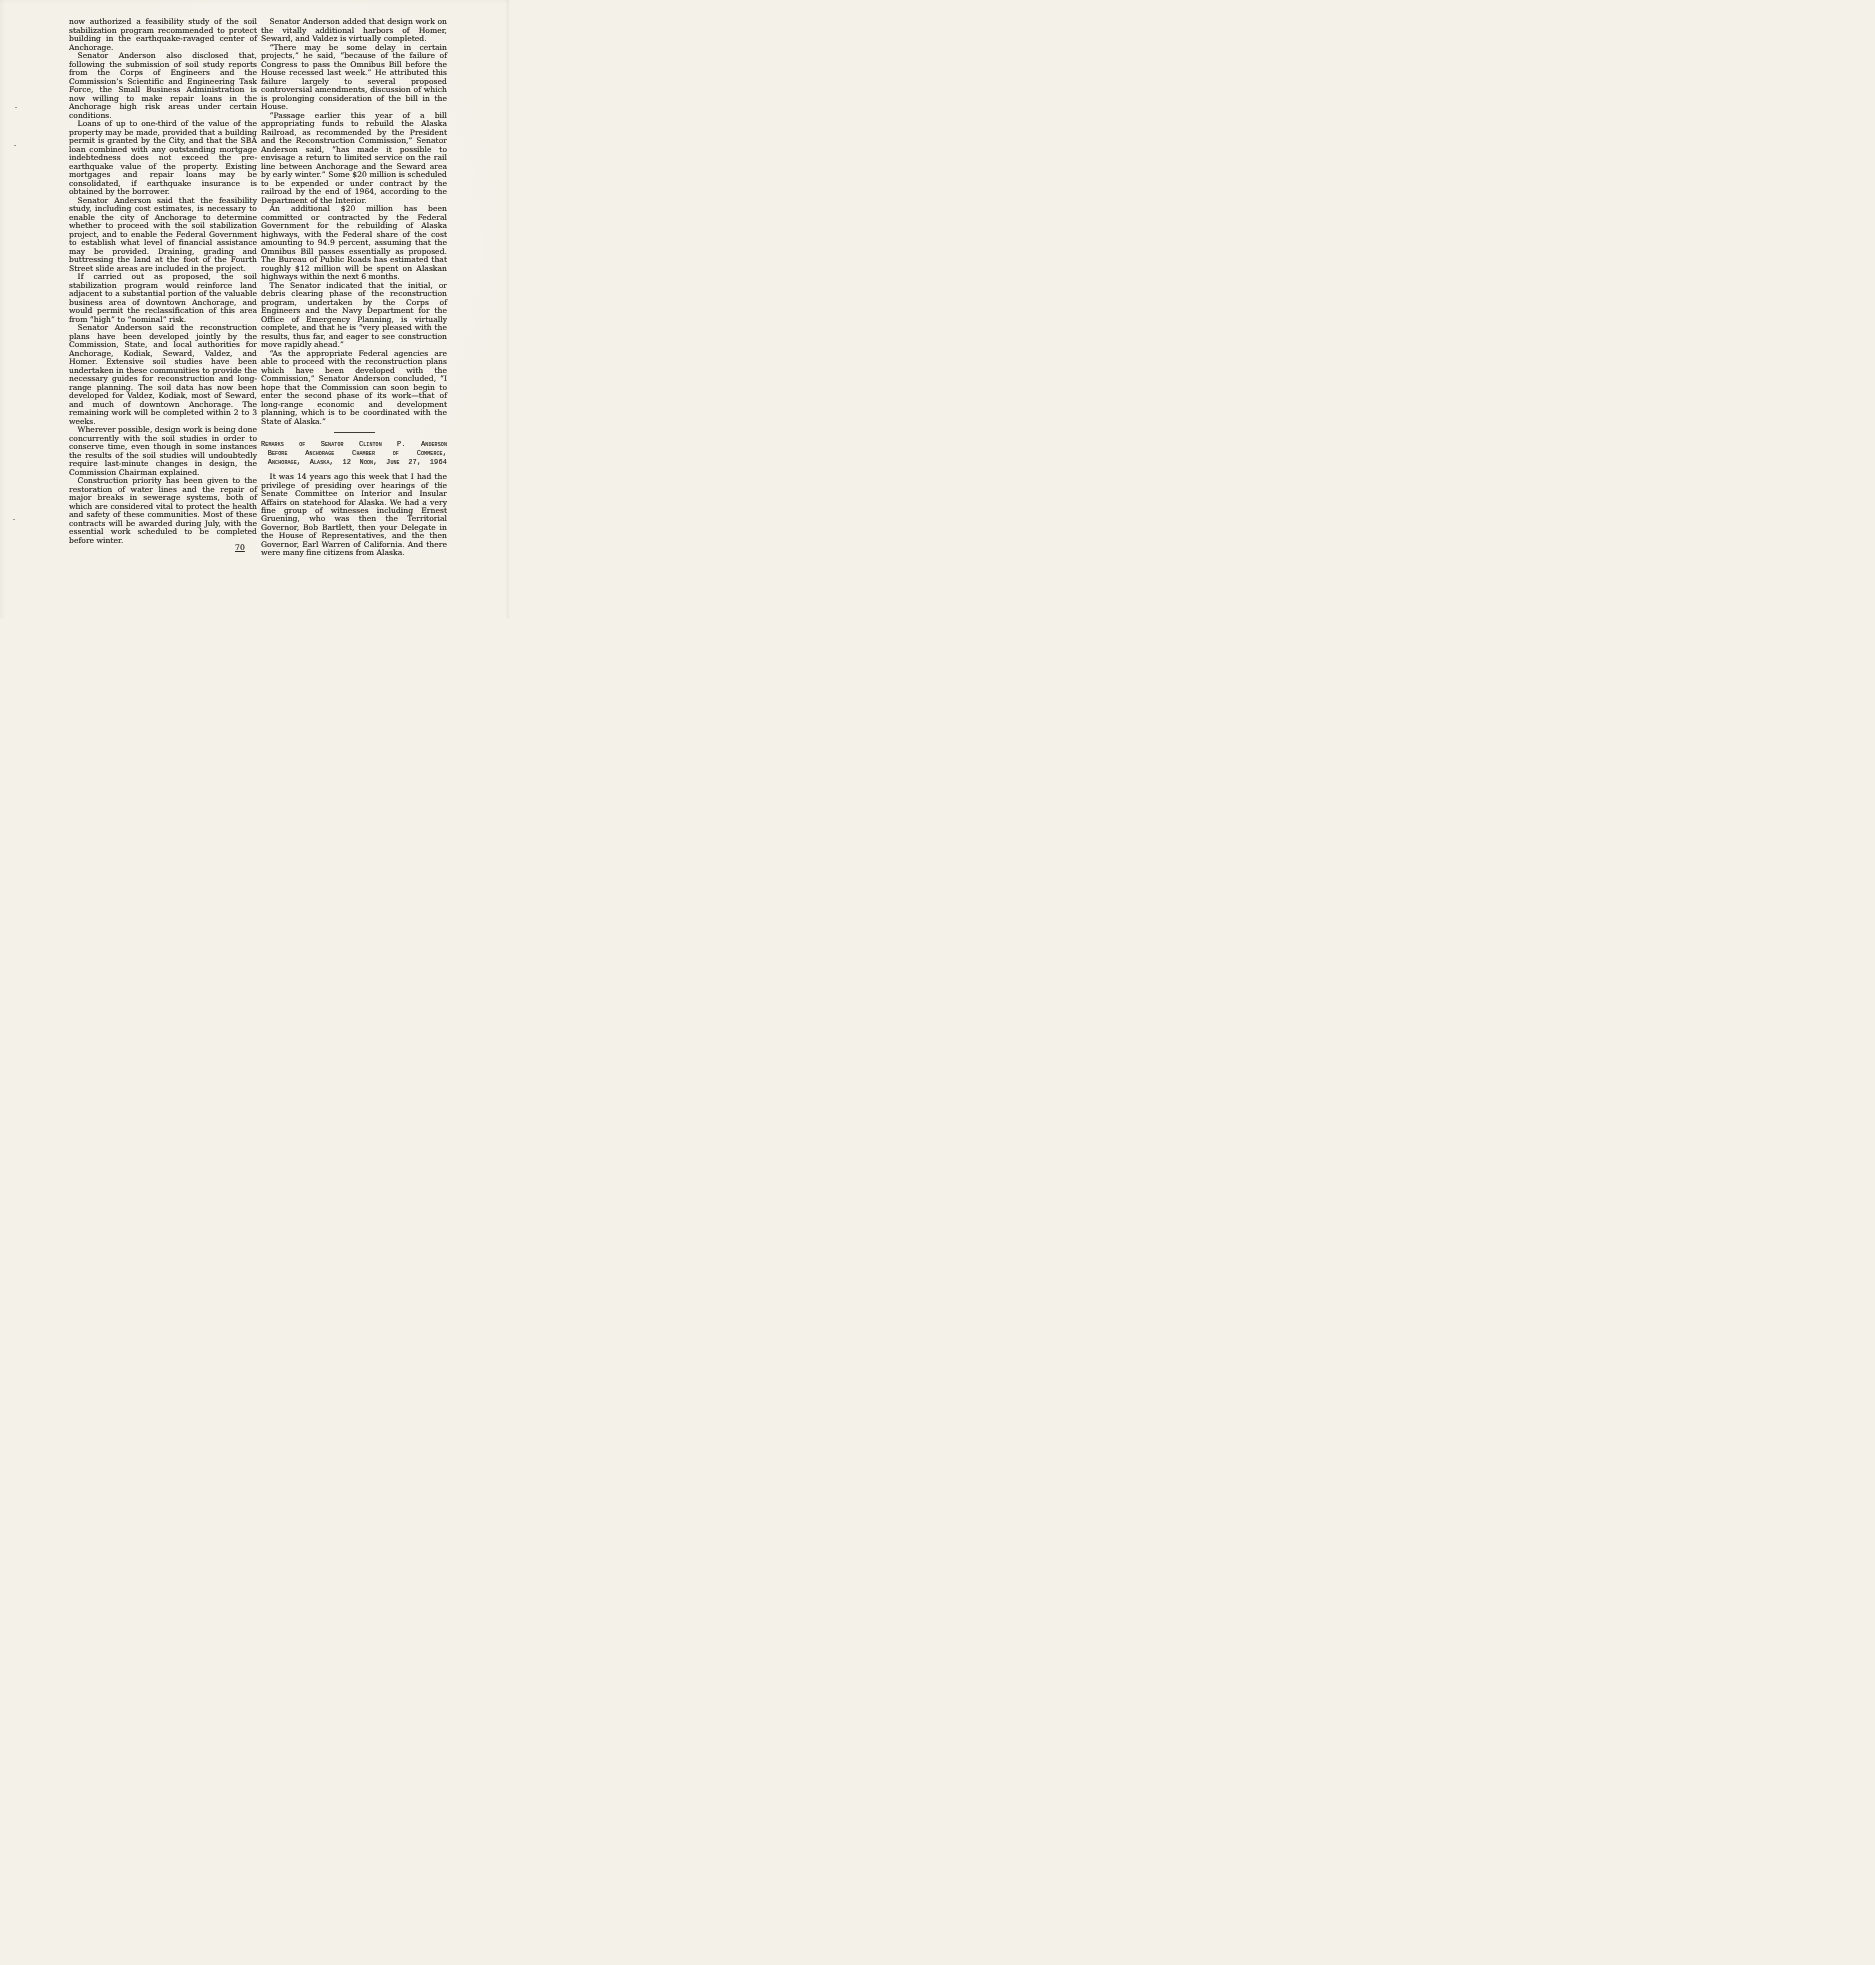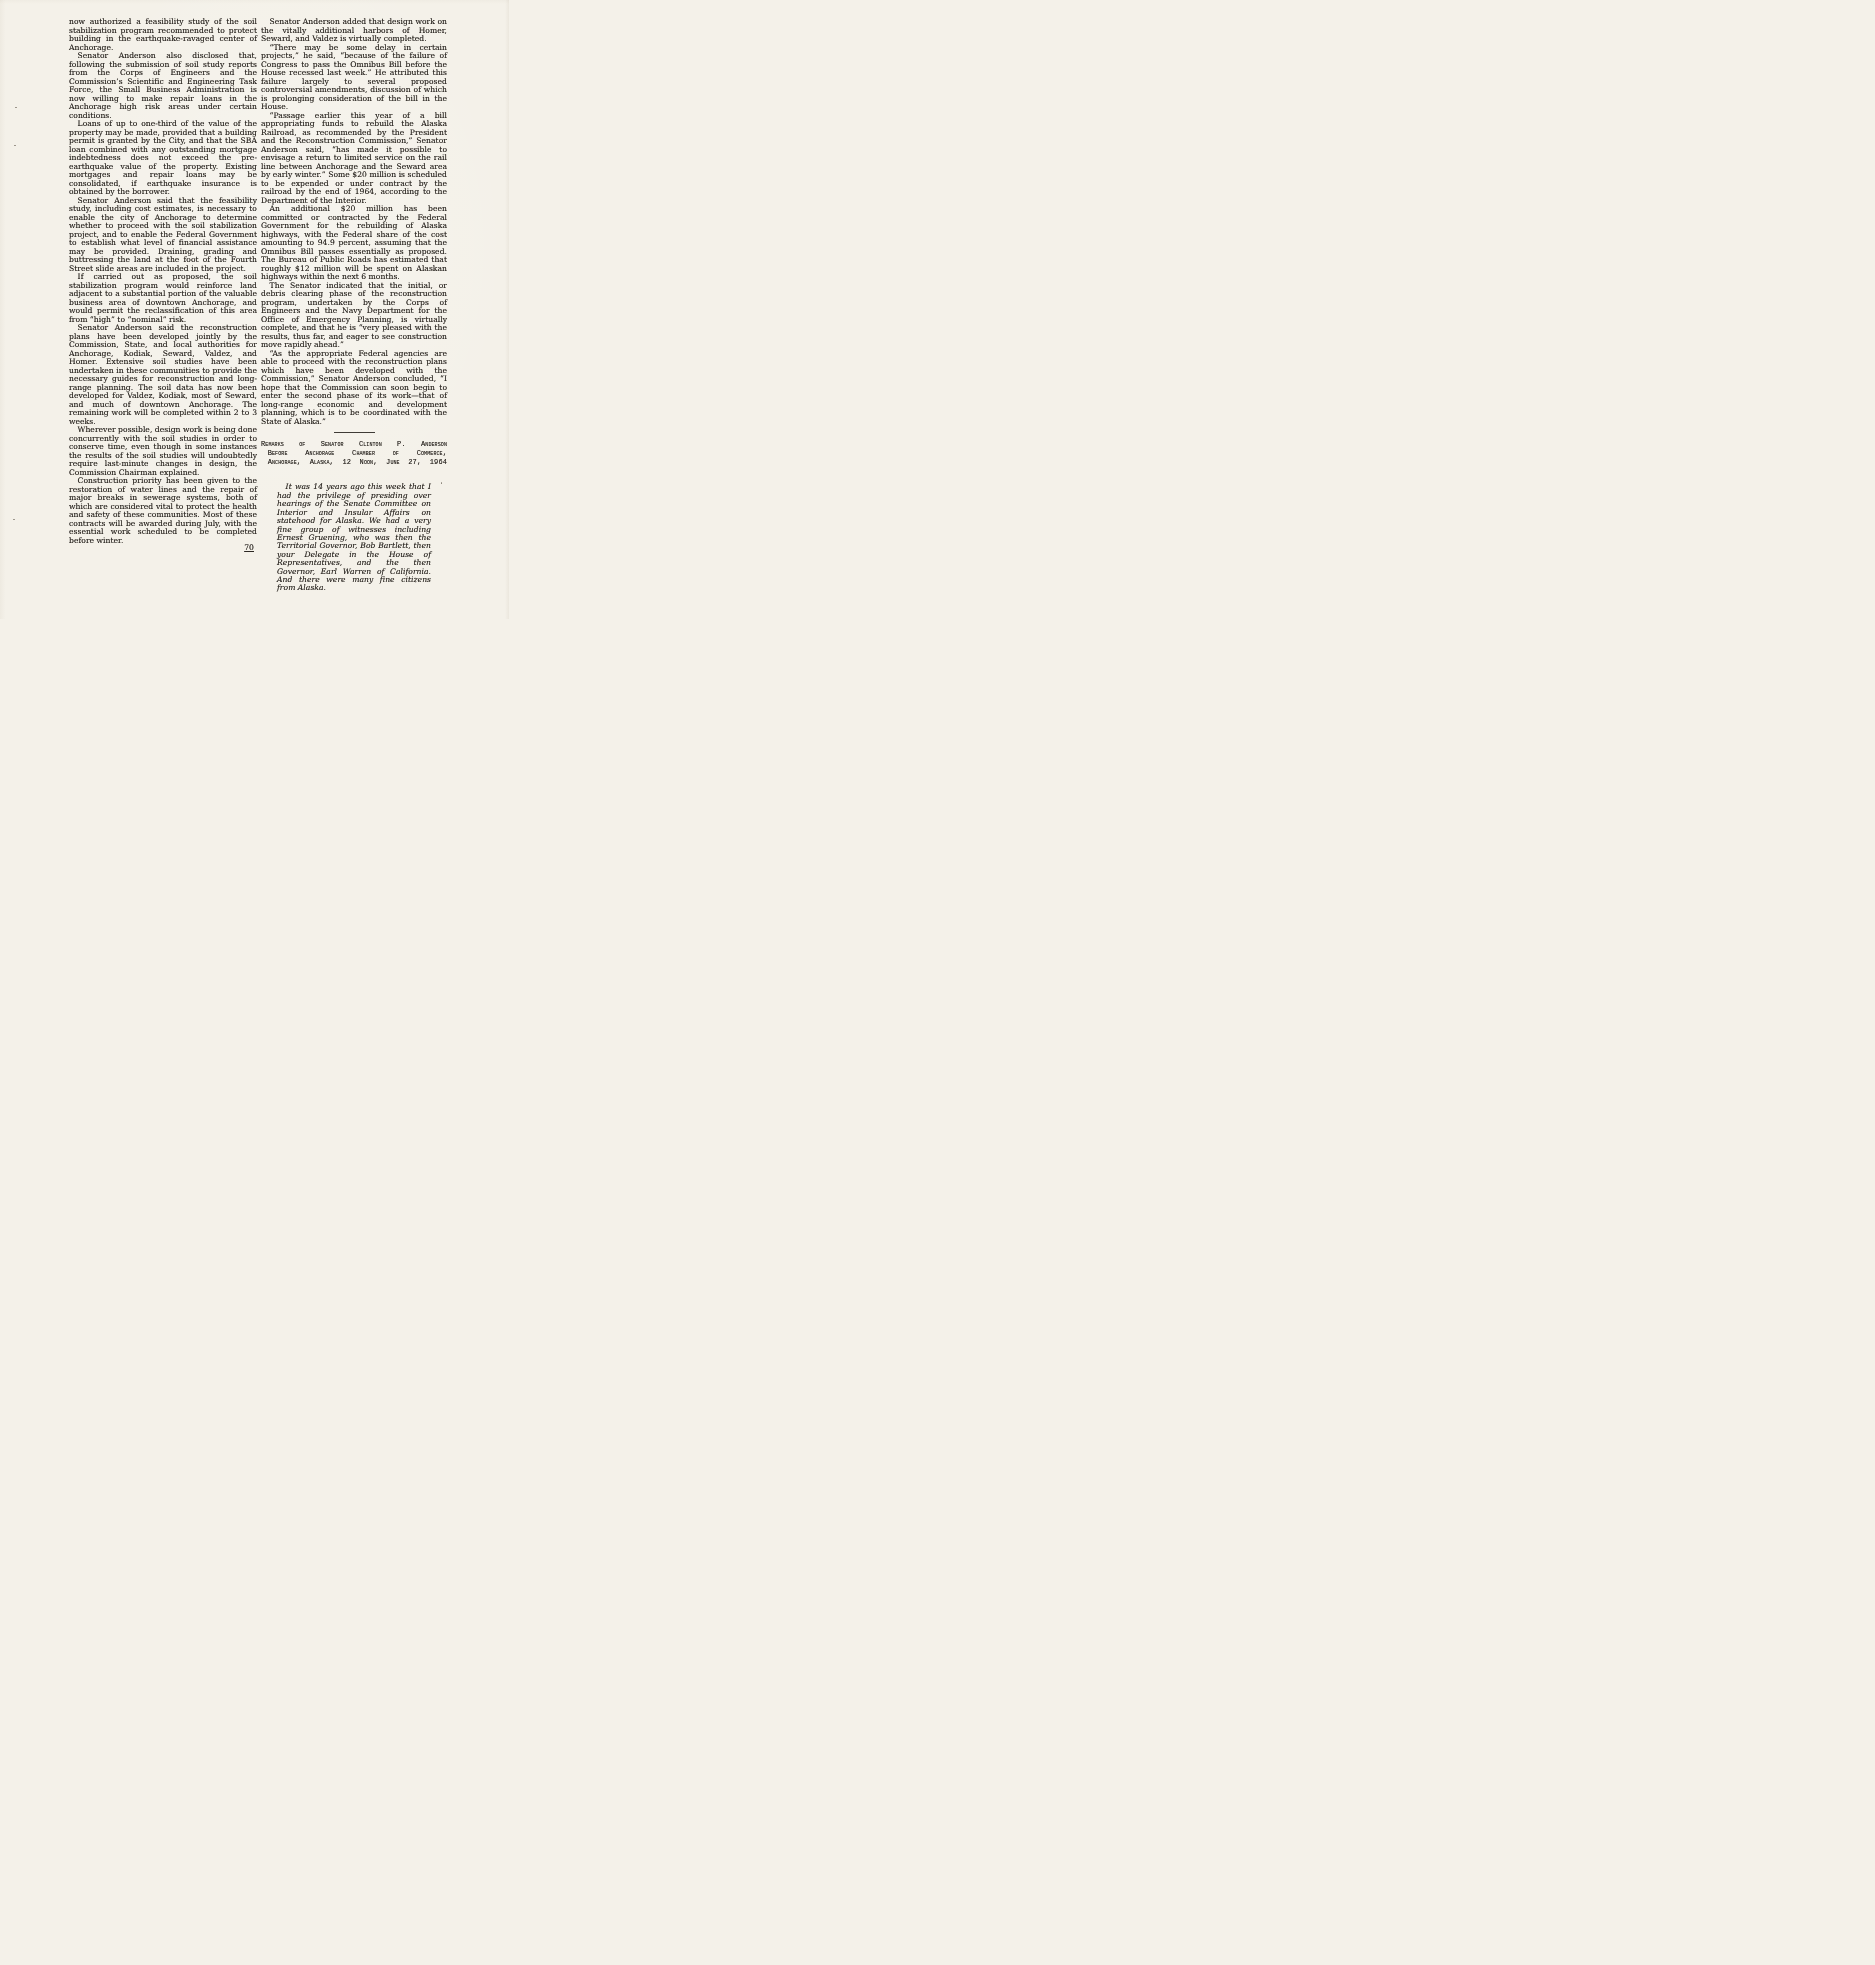--- a/index.html
+++ b/index.html
@@ -47,26 +47,26 @@
   .heading-line{
     font-variant-caps:small-caps;
     font-size:7px;
     line-height:9.3px;
     letter-spacing:0.1px;
     text-align:justify;
     text-align-last:justify;
     text-shadow:0 0 0.2px rgba(43,39,34,0.55);
   }
   .heading-line.indented{ padding-left:6.7px; }
-  p.closing-par{ margin:16px; text-indent:8.6px; line-height:8.4px;font-style:italic; }
+  p.closing-par{ margin:0; text-indent:8.6px; line-height:8.4px; }
   .page-number{
     position:absolute;
     left:235px; top:543px;
     width:19px;
-    text-align:right;
+    text-align:left;
     font-size:7.7px;
     text-shadow:0 0 0.2px rgba(43,39,34,0.55);
     text-decoration:underline;
   }
   .speck{
     position:absolute;
     background:#5f574b;
     border-radius:0.4px;
     opacity:0.65;
   }

